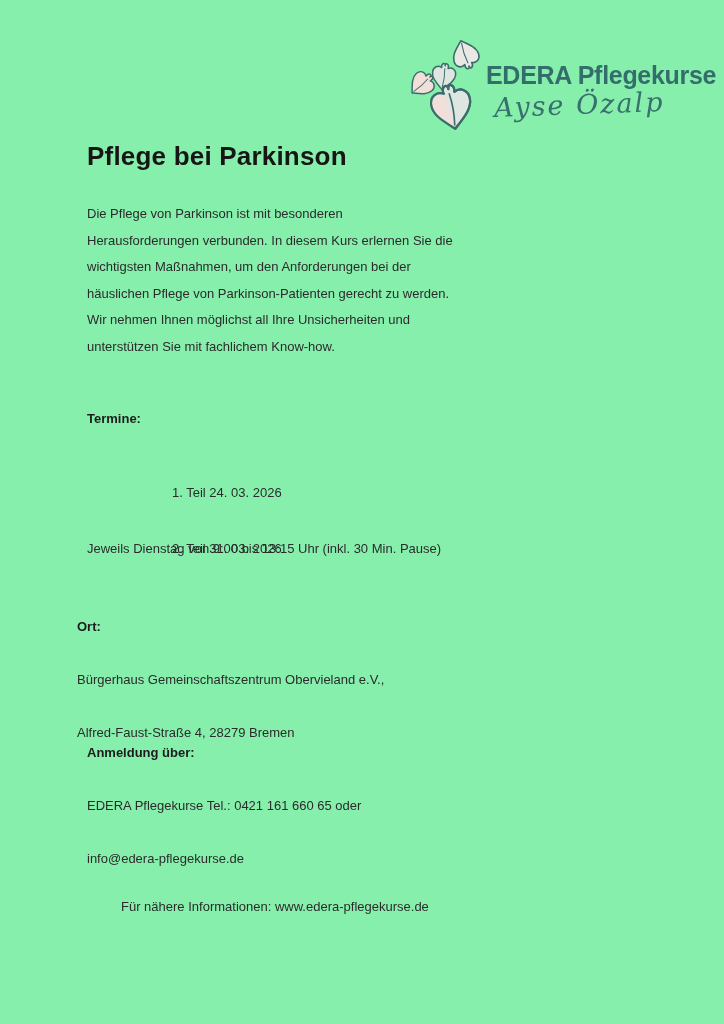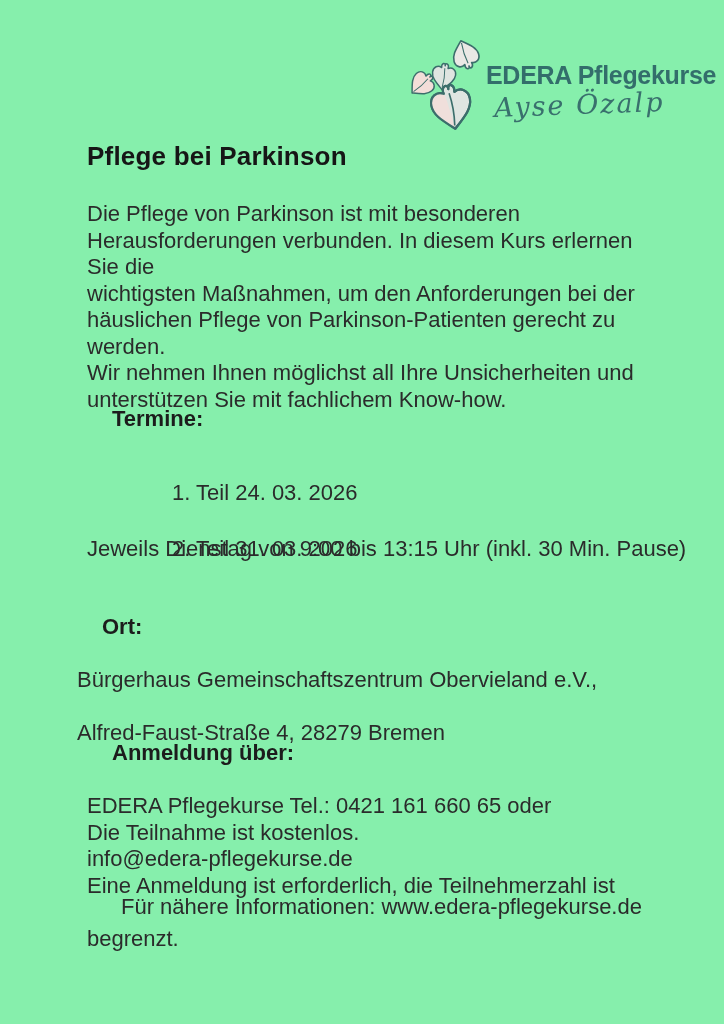--- a/index.html
+++ b/index.html
@@ -60,26 +60,26 @@
   .doc-title {
     position: absolute;
     left: 87px;
     top: 141px;
     font-size: 26px;
     font-weight: bold;
     color: #161616;
     letter-spacing: 0.2px;
   }
   .body-text {
-    font-size: 22px;
+    font-size: 13px;
     line-height: 26.5px;
     color: #2b2b2b;
     white-space: pre-line;
   }
-  .bold { font-weight: bold; color: #1c1c1c; margin-left: 25px; }
+  .bold { font-weight: bold; color: #1c1c1c; }
 
   .intro        { position: absolute; left: 87px;  top: 201px; width: 575px; }
   .termine-head { position: absolute; left: 87px;  top: 406px; }
   .termine-list { position: absolute; left: 172px; top: 451px; line-height: 28px; }
   .schedule     { position: absolute; left: 87px;  top: 536px; }
   .ort-block    { position: absolute; left: 77px;  top: 587px; }
   .anmeldung-block { position: absolute; left: 87px; top: 713px; }
   .teilnahme-block { position: absolute; left: 87px; top: 793px; }
   .footer-line  { position: absolute; left: 121px; top: 894px; }
 </style>
@@ -142,21 +142,16 @@
     <div>Bürgerhaus Gemeinschaftszentrum Obervieland e.V.,</div>
     <div>Alfred-Faust-Straße 4, 28279 Bremen</div>
   </div>
 
   <div class="anmeldung-block body-text">
     <div class="bold">Anmeldung über:</div>
     <div>EDERA Pflegekurse Tel.: 0421 161 660 65 oder</div>
     <div>info@edera-pflegekurse.de</div>
   </div>
 
-  <div class="teilnahme-block body-text">
-    <div>Die Teilnahme ist kostenlos.</div>
-    <div>Eine Anmeldung ist erforderlich, die Teilnehmerzahl ist</div>
-    <div>begrenzt.</div>
-  </div>
 
   <div class="footer-line body-text">Für nähere Informationen: www.edera-pflegekurse.de</div>
 
 </div>
 
 </body></html>

